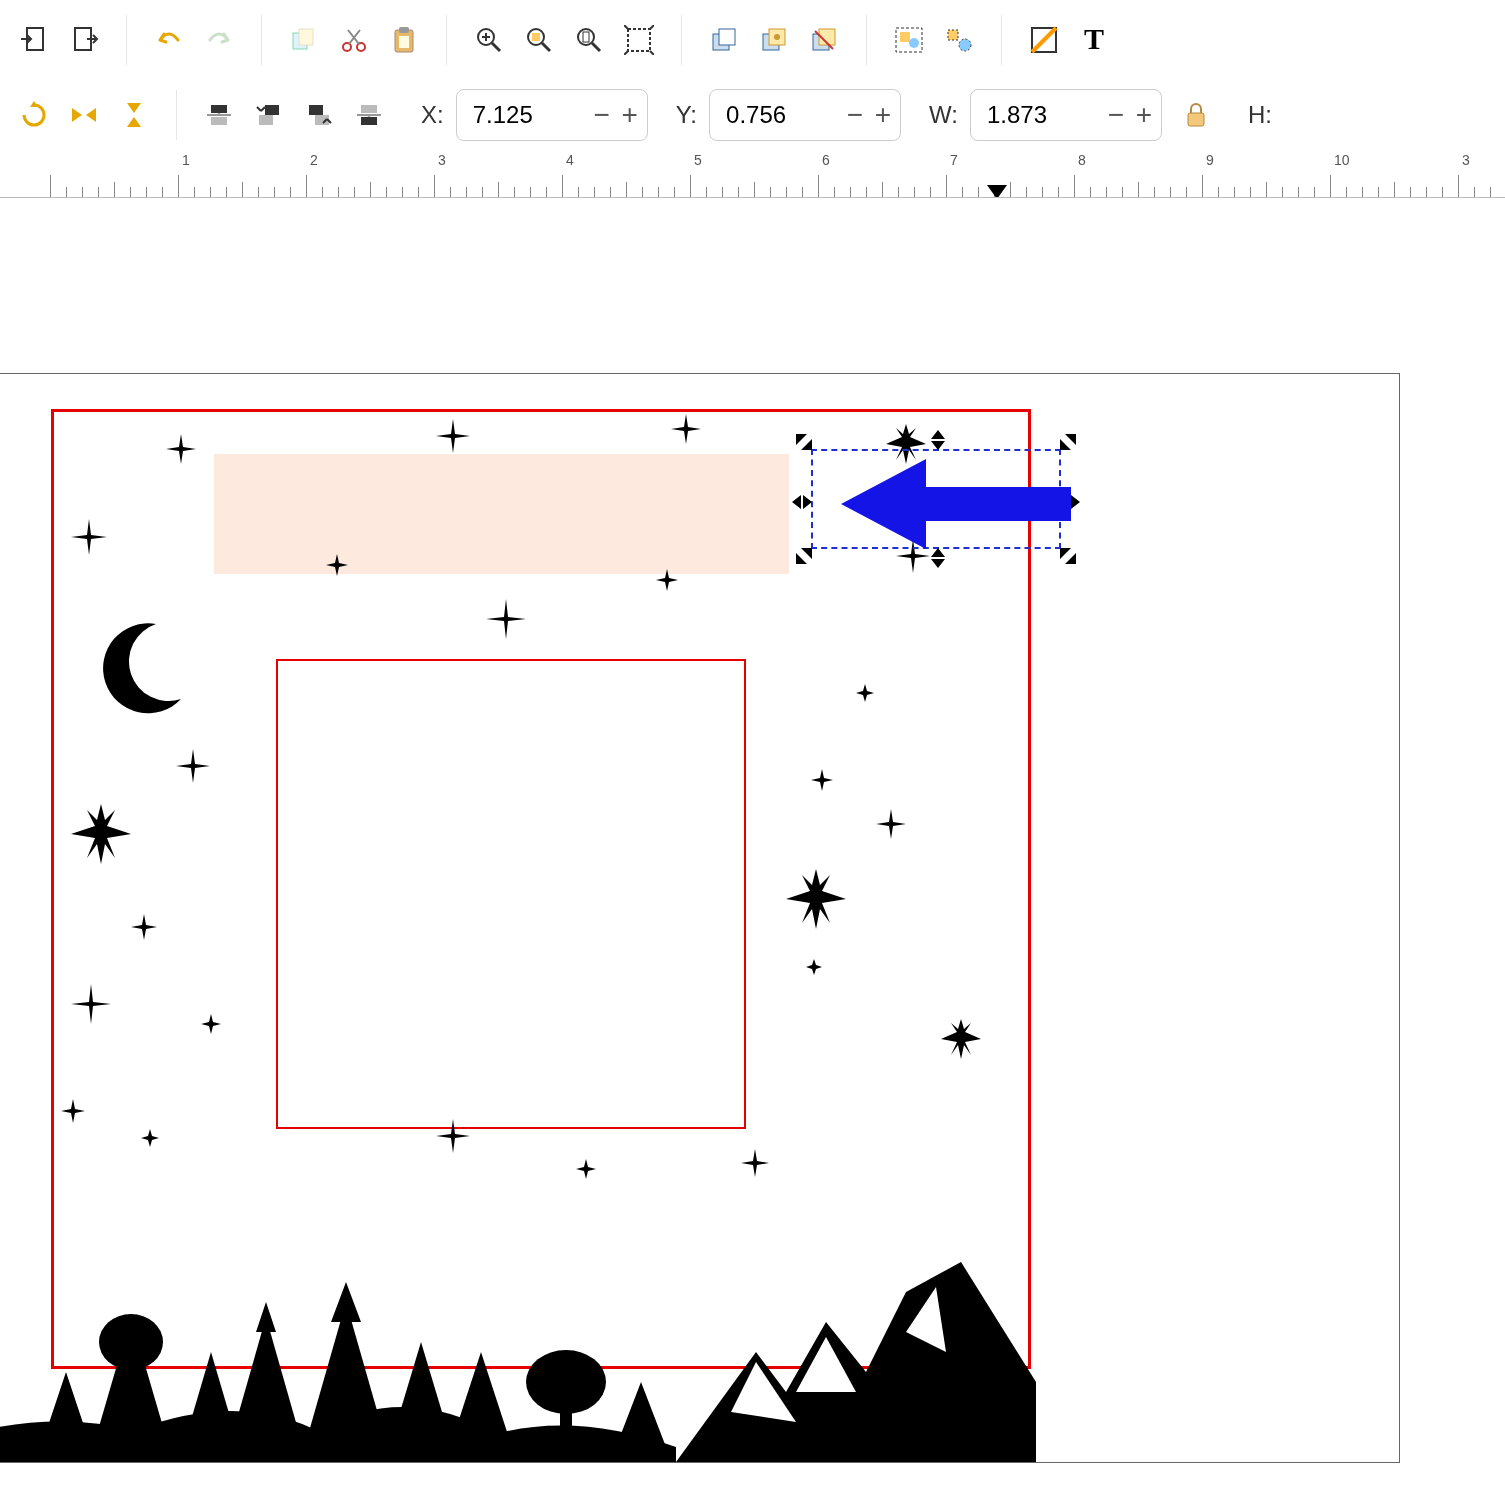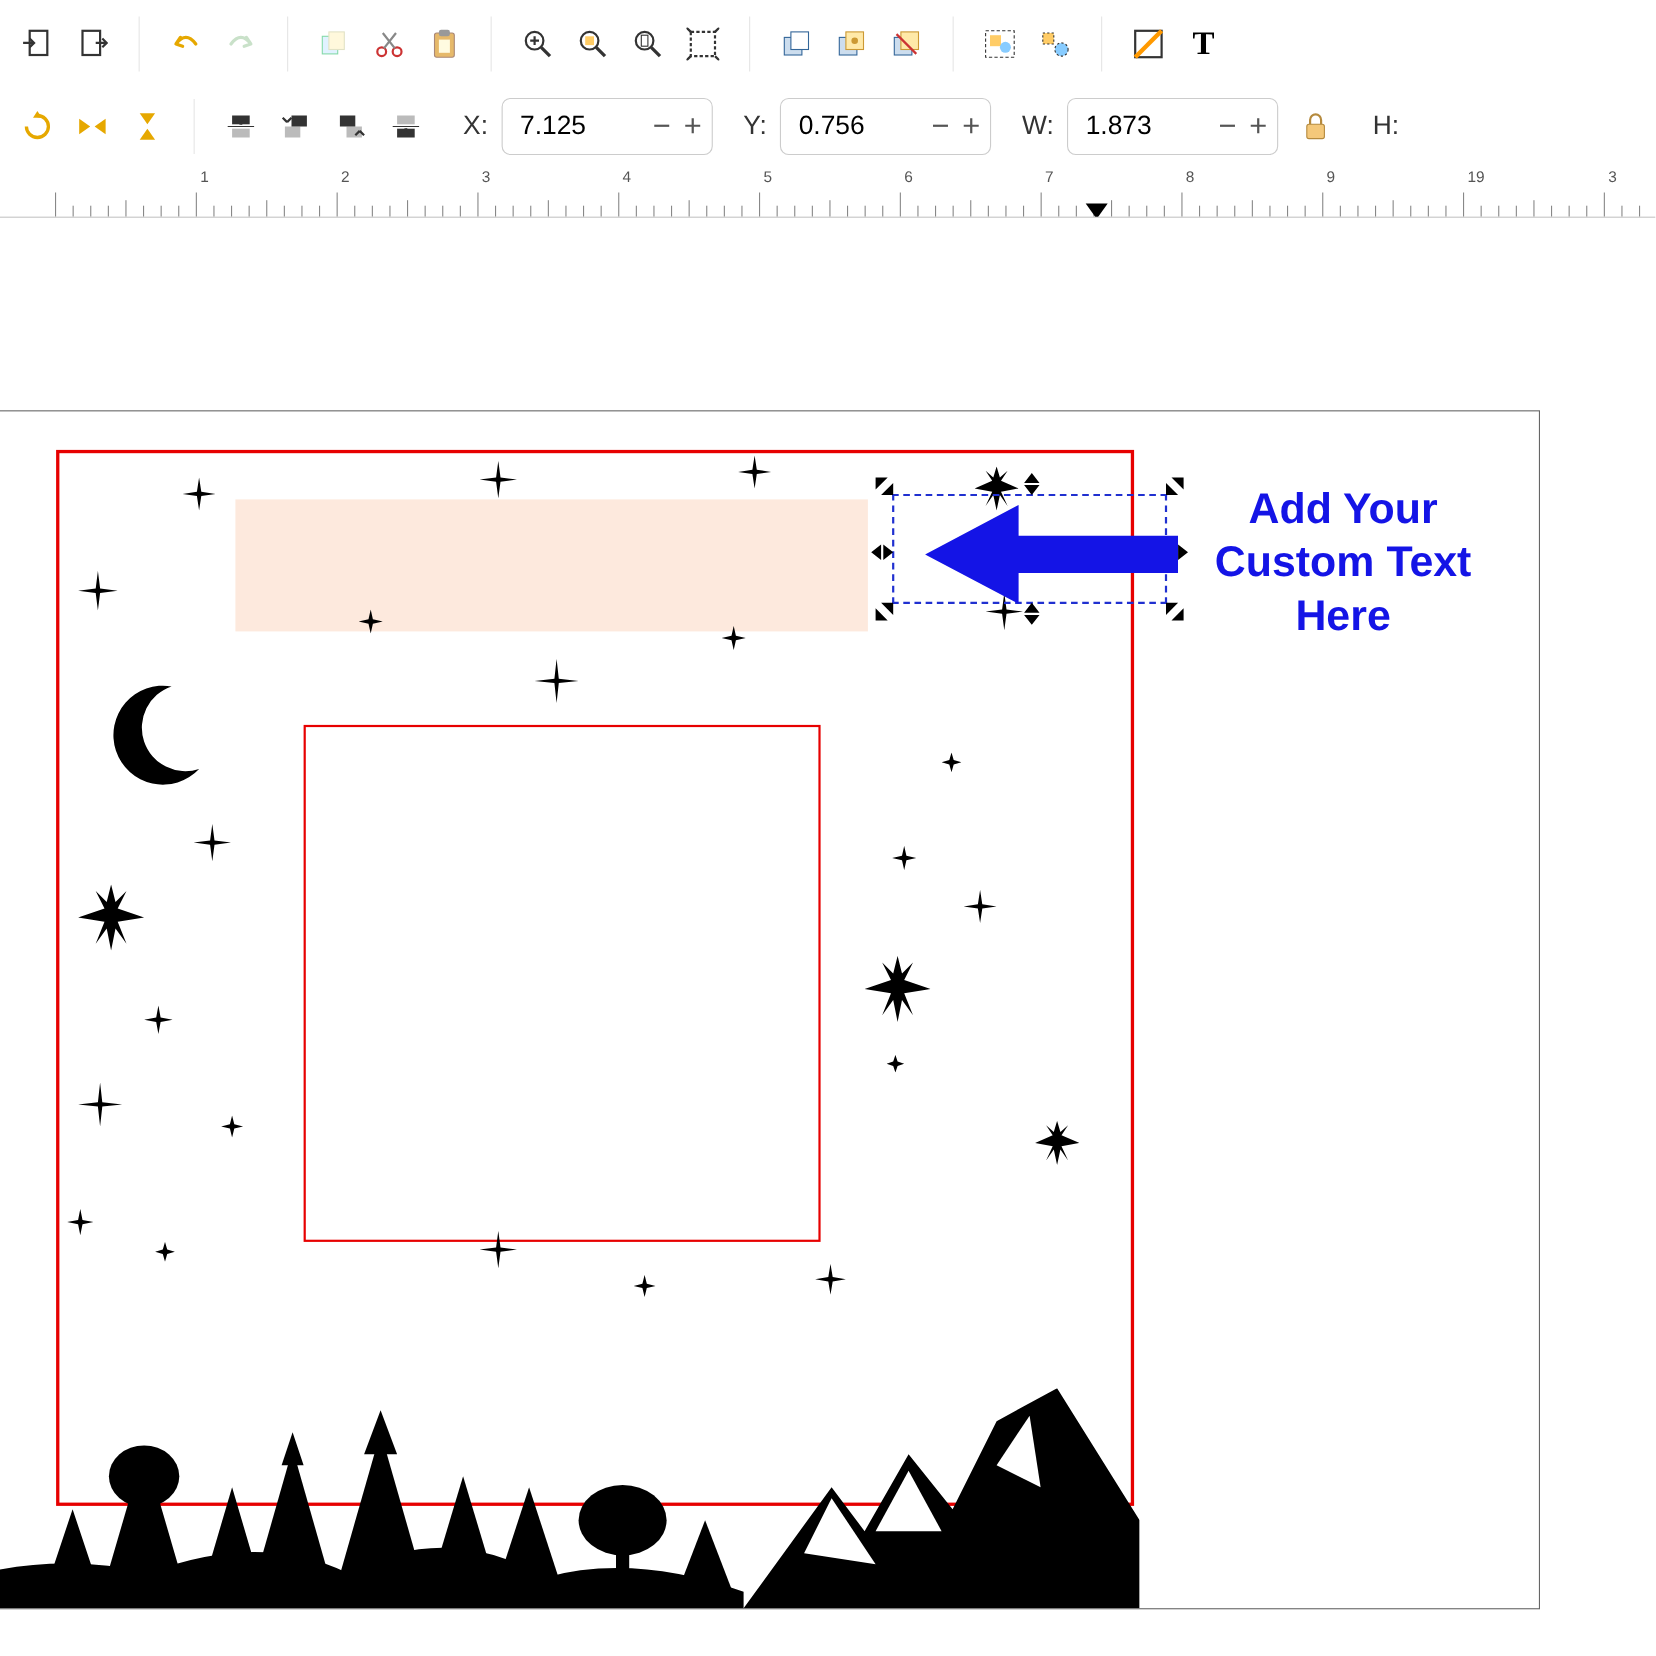--- a/index.html
+++ b/index.html
@@ -368,21 +368,21 @@
         <div class="tick minor" style="left: 1314px;"></div>
         <div class="tick-label" style="left: 1206px;">9</div>
         <div class="tick major" style="left: 1330px;"></div>
         <div class="tick minor" style="left: 1346px;"></div>
         <div class="tick minor" style="left: 1362px;"></div>
         <div class="tick minor" style="left: 1378px;"></div>
         <div class="tick mid" style="left: 1394px;"></div>
         <div class="tick minor" style="left: 1410px;"></div>
         <div class="tick minor" style="left: 1426px;"></div>
         <div class="tick minor" style="left: 1442px;"></div>
-        <div class="tick-label" style="left: 1334px;">19</div>
+        <div class="tick-label" style="left: 1334px;">10</div>
         <div class="tick major" style="left: 1458px;"></div>
         <div class="tick minor" style="left: 1474px;"></div>
         <div class="tick minor" style="left: 1490px;"></div>
         <div class="tick-label" style="left: 1462px;">3</div>
       </div>
   <div class="ruler-marker" id="ruler-marker" style="left: 987.2px;"></div>
 </div>
 
 <div class="canvas-wrap">
   <div class="page-shadow"></div>
@@ -512,21 +512,20 @@
         <div class="sel-handle" style="right:-20px;bottom:-20px">
               <svg width="22" height="22">
                 <path d="M19 19 L19 8 L8 19 Z M3 3 L3 14 L14 3 Z" fill="#000"></path>
               </svg>
             </div>
       </div>
 
       <svg class="big-arrow" style="left:845px;top:75px" width="250" height="110">
         <path d="M20 55 L105 10 L105 38 L250 38 L250 72 L105 72 L105 100 Z" fill="#1414e6"></path>
       </svg>
-      <div class="arrow-label" style="left:1095px;top:65px;width:300px">Add Your<br>Custom Text<br>Here</div>
 
       <svg class="silhouette" viewBox="0 0 1060 200" preserveAspectRatio="none">
 
         <path d="M700 200 L780 90 L810 130 L850 60 L890 110 L930 30 L985 0 L1060 120 L1060 200 Z" fill="#000"></path>
         <path d="M960 25 L930 70 L970 90 Z" fill="#fff"></path>
         <path d="M850 75 L820 130 L880 130 Z" fill="#fff"></path>
         <path d="M780 100 L755 150 L820 160 Z" fill="#fff"></path>
 
         <path d="M0 200 L0 170 Q80 150 160 168 Q260 130 340 168 Q430 120 520 172 Q600 150 700 185 L700 200 Z" fill="#000"></path>
 

